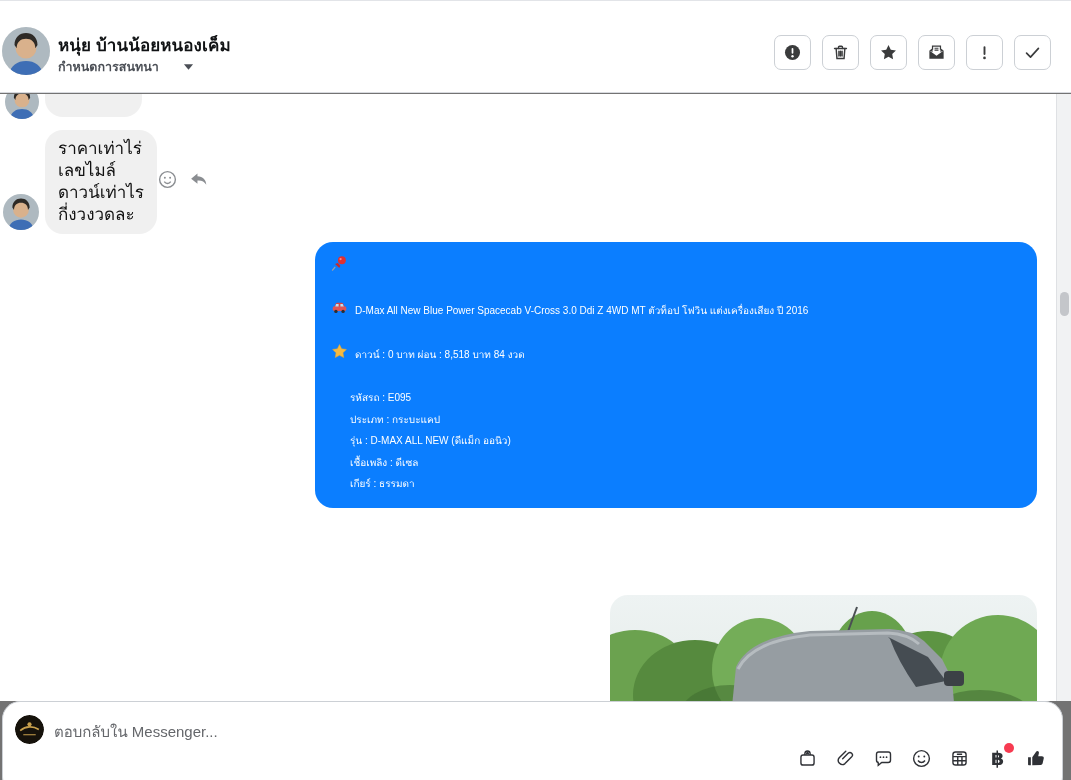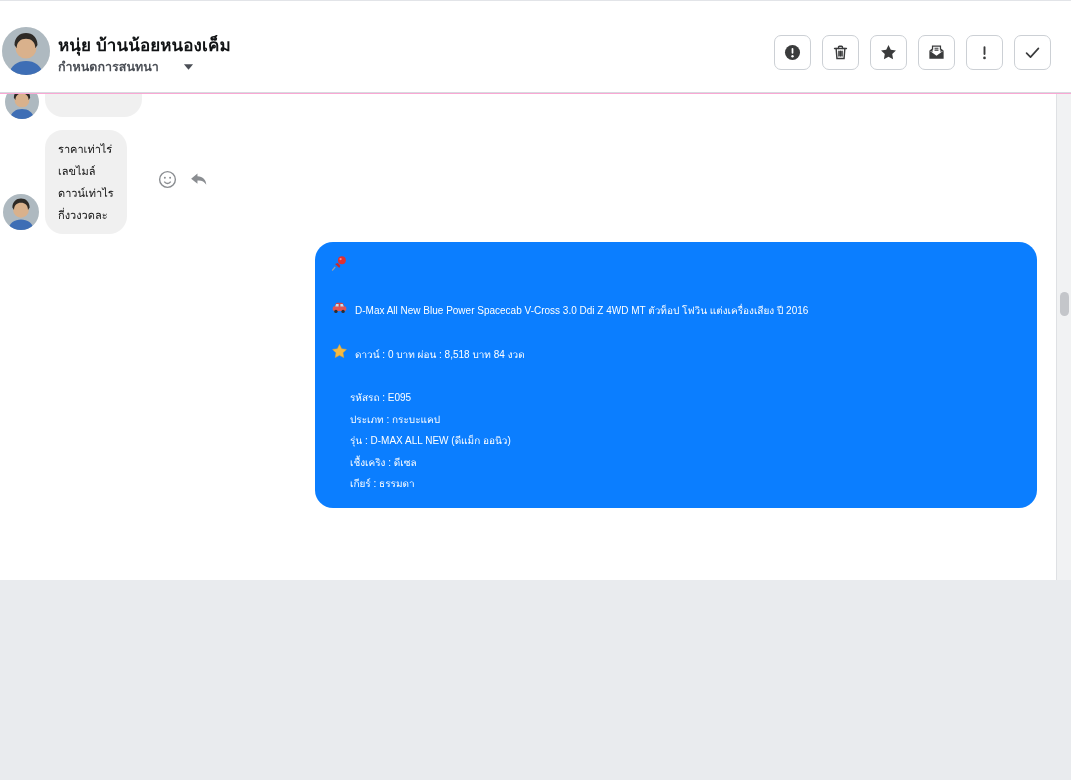--- a/index.html
+++ b/index.html
@@ -1,36 +1,36 @@
 <!DOCTYPE html>
 <html><head>
 <meta charset="utf-8">
 <style>
   * { box-sizing: border-box; margin: 0; padding: 0; }
   html,body { background:#e9ebee; }
   body { font-family: "Liberation Sans", "DejaVu Sans", sans-serif; }
   .screen {
-    position: relative; width: 1071px; height: 580px; background: #f9a8d4;
+    position: relative; width: 1071px; height: 780px; background: #737373;
     overflow: hidden; border-top: 1px solid #e2e4e8;
   }
   
   .header { position:absolute; top:0; left:0; right:0; height:92px; background:#fff; border-bottom:1px solid #d8dadf; z-index:5; }
   .header-avatar { position:absolute; left:2px; top:26px; width:48px; height:48px; border-radius:50%; overflow:hidden; box-shadow:0 0 0 1px rgba(0,0,0,.08) inset; }
   .header-avatar svg { width:100%; height:100%; display:block; }
   .contact-name { position:absolute; left:58px; top:30px; font-size:17px; font-weight:bold; color:#101214; letter-spacing:.1px; }
   .subtitle { position:absolute; left:58px; top:56px; font-size:12.5px; font-weight:700; color:#4b4f56; display:flex; align-items:center; gap:24px; cursor:pointer; }
   .subtitle svg { width:11px; height:8px; }
   .toolbar { position:absolute; right:20px; top:34px; display:flex; gap:11px; }
   .tb-btn { width:37px; height:35px; background:#fff; border:1px solid #ccd0d5; border-radius:7px; display:flex; align-items:center; justify-content:center; color:#3a3b3c; cursor:pointer; }
   .tb-btn svg { width:19px; height:19px; display:block; }
   
   .chat { position:absolute; top:93px; left:0; right:0; height:607px; overflow:hidden; background:#fff; }
   .avatar-sm { position:absolute; border-radius:50%; overflow:hidden; }
   .avatar-sm svg { width:100%; height:100%; display:block; }
-  .in-bubble { position:absolute; background:#f0f0f0; border-radius:18px; color:#111; font-size:11px; line-height:22px; padding:8px 13px; }
+  .in-bubble { position:absolute; background:#f0f0f0; border-radius:18px; color:#111; font-size:17px; line-height:22px; padding:8px 13px; }
   .bubble-partial { position:absolute; left:45px; top:-34px; width:97px; height:57px; background:#f0f0f0; border-radius:18px; }
   .msg-actions { position:absolute; left:155px; top:73px; display:flex; gap:7px; color:#8a8d91; }
   .msg-actions .act { width:24px; height:24px; display:flex; align-items:center; justify-content:center; cursor:pointer; }
   .msg-actions svg { width:21px; height:21px; }
   
   .out-bubble { position:absolute; left:315px; top:148px; width:722px; background:#0b7eff; border-radius:18px; color:#fff; font-size:10px; padding:13px 16px; }
   .msg-line { min-height:21.5px; line-height:21.5px; }
   .msg-line.indent { margin-left:19px; }
   .mi { display:inline-block; width:17px; height:17px; vertical-align:-2px; margin-right:7px; }
   .mi svg { width:17px; height:17px; display:block; }
@@ -186,21 +186,21 @@
               <circle cx="14.2" cy="14.6" r="2" fill="#2e2e2e"></circle>
             </svg></span><span>D-Max All New Blue Power Spacecab V-Cross 3.0 Ddi Z 4WD MT ตัวท็อป โฟวิน แต่งเครื่องเสียง ปี 2016</span></div>
         <div class="msg-line"><span></span></div>
         <div class="msg-line"><span class="mi"><svg viewBox="0 0 20 20">
               <path d="M10 1.8l2.5 5 5.6.8-4 4 .9 5.6-5-2.7-5 2.7.9-5.6-4-4 5.6-.8z" fill="#f5b942" stroke="#e3a82e" stroke-width=".6"></path>
             </svg></span><span>ดาวน์ : 0 บาท ผ่อน : 8,518 บาท 84 งวด</span></div>
         <div class="msg-line"><span></span></div>
         <div class="msg-line indent"><span>รหัสรถ : E095</span></div>
         <div class="msg-line indent"><span>ประเภท : กระบะแคป</span></div>
         <div class="msg-line indent"><span>รุ่น : D-MAX ALL NEW (ดีแม็ก ออนิว)</span></div>
-        <div class="msg-line indent"><span>เชื้งเคริง : ดีเซล</span></div>
+        <div class="msg-line indent"><span>เชื้อเพลิง : ดีเซล</span></div>
         <div class="msg-line indent"><span>เกียร์ : ธรรมดา</span></div>
       </div>
 
     <div class="attachment">
       <svg width="427" height="180" viewBox="0 0 427 180" preserveAspectRatio="none">
         <defs>
           <linearGradient id="sky" x1="0" y1="0" x2="0" y2="1">
             <stop offset="0" stop-color="#eef3f3"></stop>
               <stop offset="1" stop-color="#dfe8e2"></stop>
           </linearGradient>
@@ -232,20 +232,21 @@
 
   <div class="composer">
     <div class="composer-avatar">
       <svg viewBox="0 0 28 28">
         <circle cx="14" cy="14" r="14" fill="#16120b"></circle>
         <path d="M5 15c5.5-4.5 12.5-4.5 18-1" stroke="#c9a14d" stroke-width="1.6" fill="none"></path>
         <path d="M8 19h12" stroke="#c9a14d" stroke-width="1"></path>
         <circle cx="14" cy="9" r="2" fill="#c9a14d"></circle>
       </svg>
     </div>
+    <div class="composer-input">ตอบกลับใน Messenger...</div>
     <div class="composer-icons" id="composer-icons">
         <span class="ca">
           <svg viewBox="0 0 24 24" fill="none" stroke="currentColor" stroke-width="1.6">
             <rect x="4.5" y="8" width="15" height="11.5" rx="2.5"></rect>
             <path d="M9 8V6.3A3 3 0 0112 3.5a3 3 0 013 2.8V8"></path>
             <path d="M10.5 3.8l3 3.4M13.5 3.8l-3 3.4"></path>
           </svg>
         </span>
         <span class="ca">
           <svg viewBox="0 0 24 24" fill="none" stroke="currentColor" stroke-width="1.6" stroke-linecap="round">

